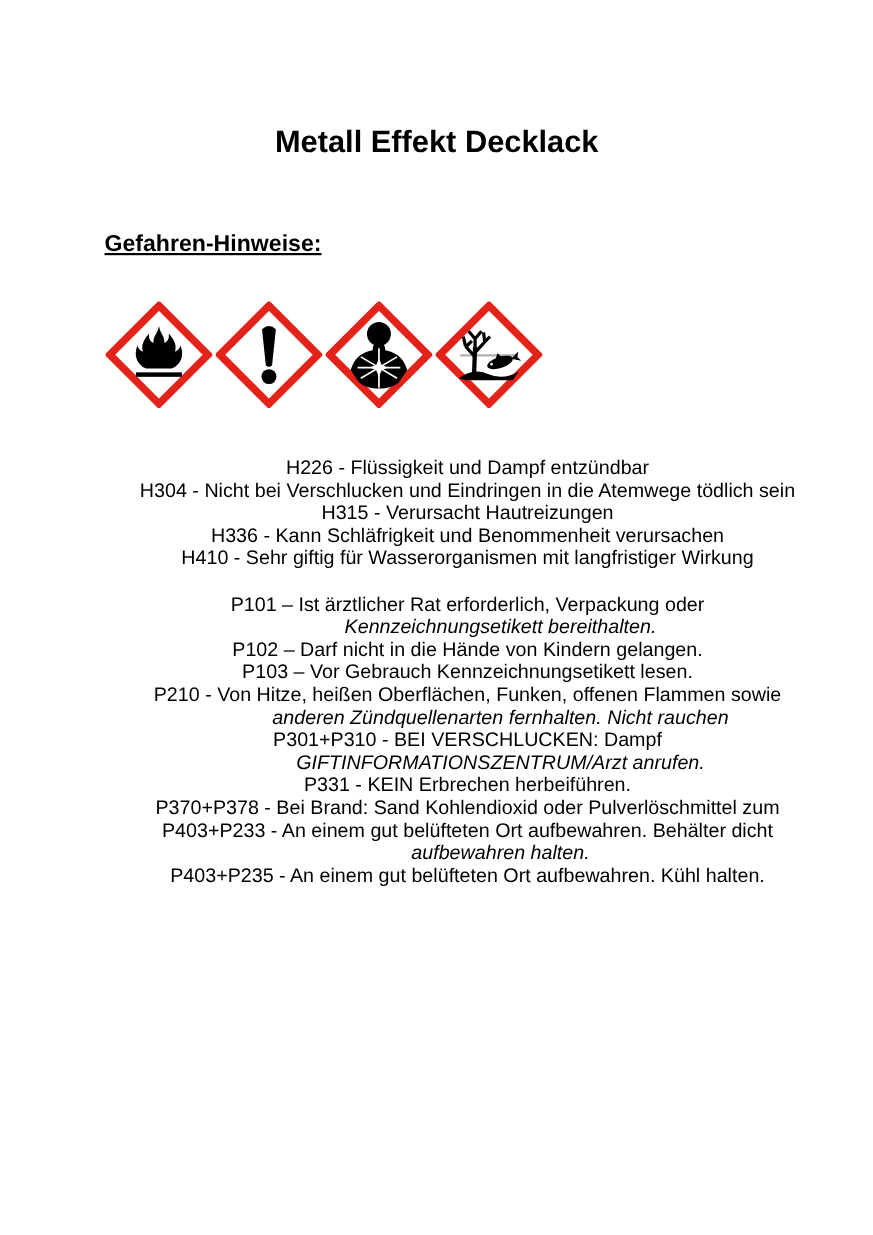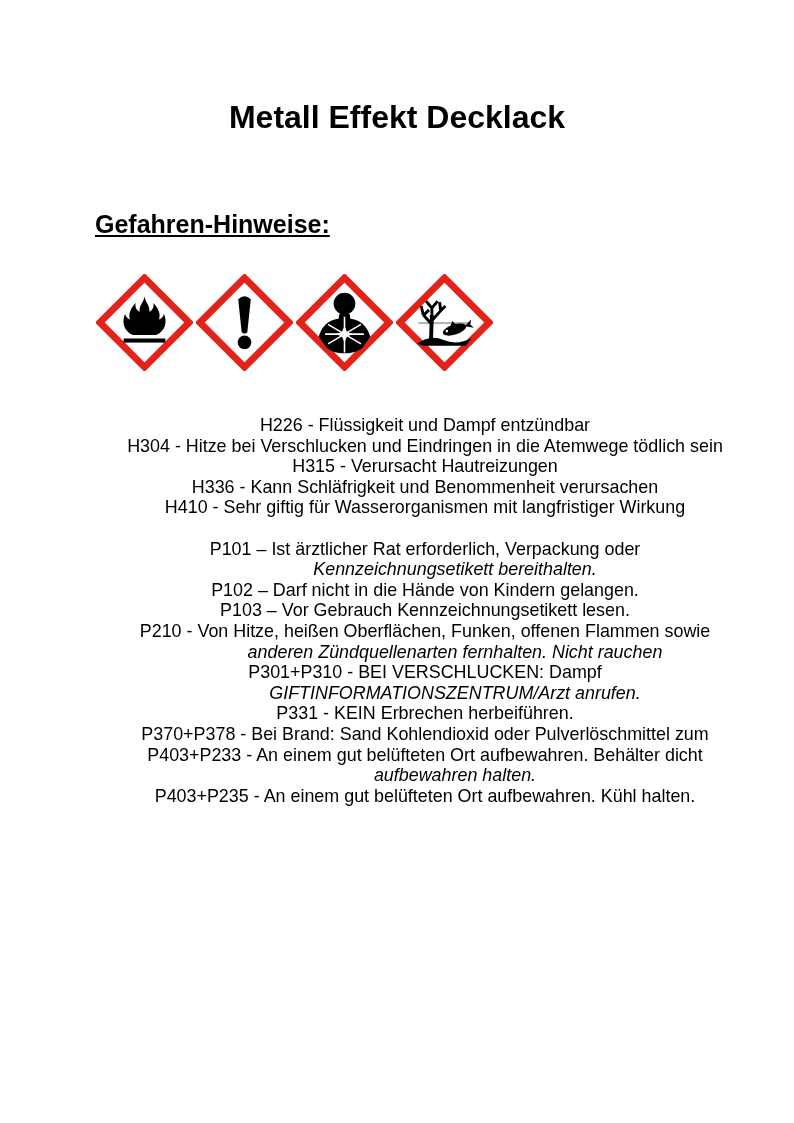--- a/index.html
+++ b/index.html
@@ -14,27 +14,27 @@
   .page{
     position:relative;
     width:794px;height:1123px;
     margin:0 auto;
     background:var(--page-bg);
     font-family:"Liberation Sans", sans-serif;
     color:var(--text-color);
     overflow:hidden;
   }
   .title{
-    position:absolute;top:98px;left:0;width:100%;
+    position:absolute;top:112px;left:0;width:100%;
     text-align:center;
-    font-size:32px;font-weight:bold;line-height:1.2;
+    font-size:28px;font-weight:bold;line-height:1.2;
   }
   .section-heading{
     position:absolute;top:210px;left:95px;
-    font-size:25px;font-weight:bold;
+    font-size:21px;font-weight:bold;
     text-decoration:underline;
   }
   .pictograms{
     position:absolute;top:274px;left:96px;
     display:flex;gap:3px;
   }
   .pictogram{width:97px;height:97px;display:block;}
   .pictogram .frame{fill:#fff;stroke:var(--pictogram-red);stroke-width:7;}
   .pictogram .sym{fill:var(--symbol-black);}
   .pictogram .sym-stroke{stroke:var(--symbol-black);fill:none;}
@@ -110,21 +110,21 @@
         <path class="sym" d="M57 52.5 l3.5 -4.5 2.5 4.5 z"></path>
         <circle class="white" cx="52" cy="56" r="1.3"></circle>
       </g>
       <path class="sym" d="M22 72 q13 -10 27 -4 q14 6 29 -2 l-6 8 h-44 z"></path>
     </svg>
 
   </div>
 
   <div class="statements">
     <div class="line">H226 - Flüssigkeit und Dampf entzündbar</div>
-    <div class="line">H304 - Hitze bei Verschlucken und Eindringen in die Atemwege tödlich sein</div>
+    <div class="line">H304 - Nicht bei Verschlucken und Eindringen in die Atemwege tödlich sein</div>
     <div class="line">H315 - Verursacht Hautreizungen</div>
     <div class="line">H336 - Kann Schläfrigkeit und Benommenheit verursachen</div>
     <div class="line">H410 - Sehr giftig für Wasserorganismen mit langfristiger Wirkung</div>
 
     <div class="spacer"></div>
 
     <div class="line">P101 – Ist ärztlicher Rat erforderlich, Verpackung oder</div>
     <div class="line cont">Kennzeichnungsetikett bereithalten.</div>
     <div class="line">P102 – Darf nicht in die Hände von Kindern gelangen.</div>
     <div class="line">P103 – Vor Gebrauch Kennzeichnungsetikett lesen.</div>

